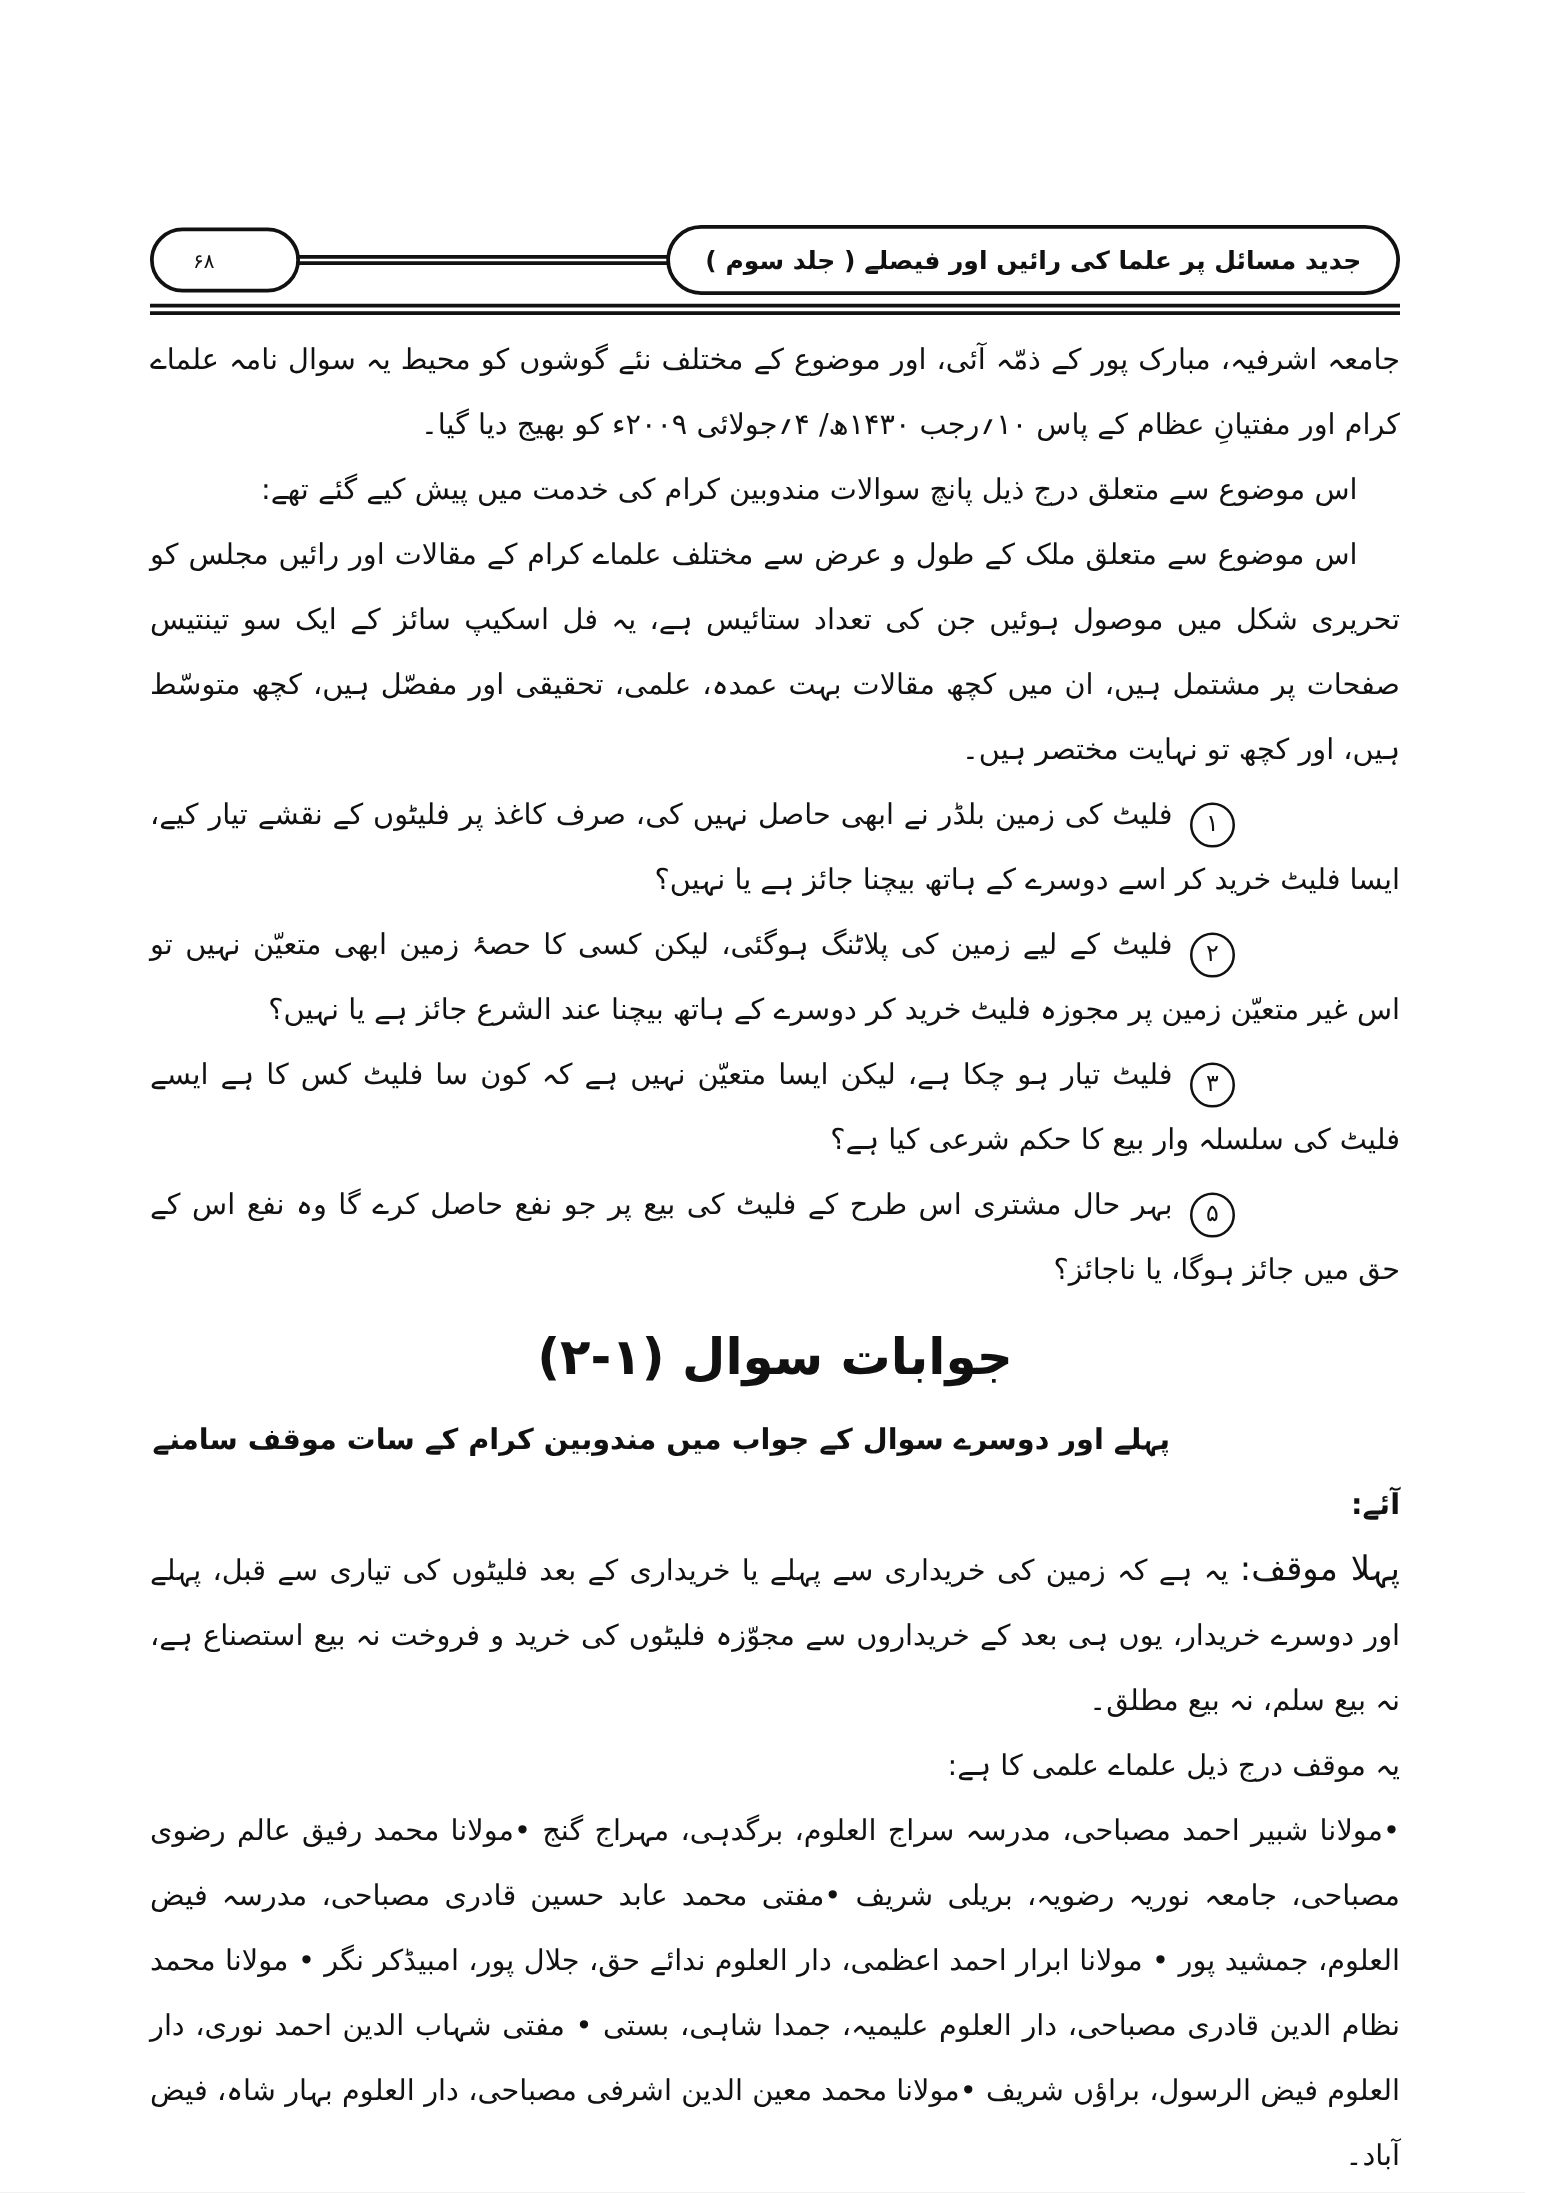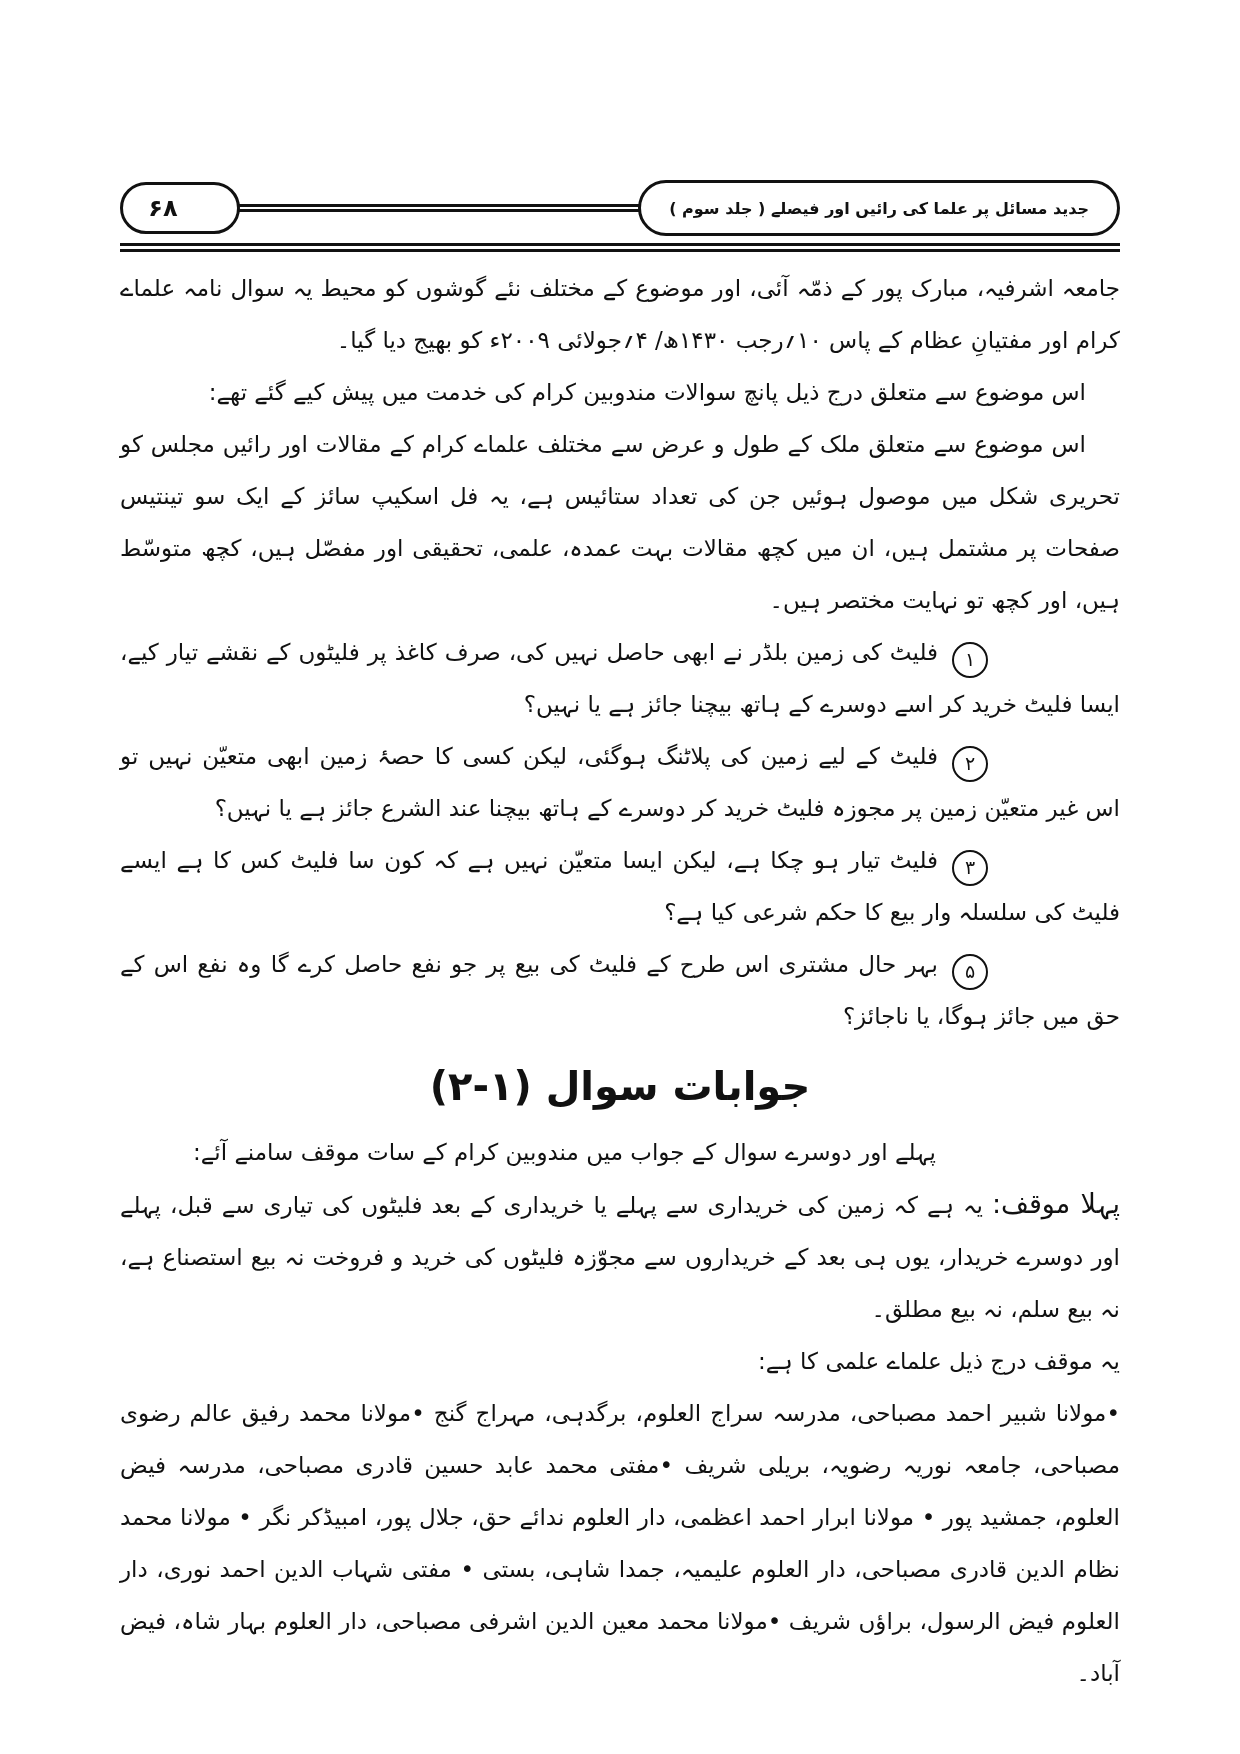--- a/index.html
+++ b/index.html
@@ -21,27 +21,27 @@
   .header{display:flex;align-items:center;direction:ltr;}
   .pill{
     border:3px solid #111;
     border-radius:30px;
     background:#fff;
     display:flex;align-items:center;justify-content:center;
     box-sizing:border-box;
   }
   .pill-num{
     width:120px;height:52px;
-    font-size:24px;font-weight:bold;
+    font-size:16px;font-weight:normal;
     padding-right:34px;
   }
   .pill-title{
     min-width:400px;height:56px;
     padding:0 28px;
-    font-size:16px;font-weight:bold;
+    font-size:20px;font-weight:bold;
     white-space:nowrap;
   }
   .connector{
     flex:1;height:8px;
     border-top:3px solid #111;
     border-bottom:3px solid #111;
     box-sizing:border-box;
     margin:0 -3px;
   }
   .dbl-rule{
@@ -54,21 +54,21 @@
   
   .body-text{
     margin-top:10px;
     font-size:23px;
     line-height:52px;
     text-align:justify;
     text-justify:inter-word;
   }
   p{margin:0;}
   .indent-sm{text-indent:34px;}
-  .indent-lg{text-indent:184px;}
+  .indent-lg{text-indent:184px;font-weight:bold;}
   .no-justify{text-align:right;}
   .q-item{text-indent:132px;}
   .q-num{
     display:inline-flex;
     align-items:center;justify-content:center;
     width:32px;height:32px;
     border:2px solid #111;
     border-radius:50%;
     font-size:19px;
     line-height:1;

